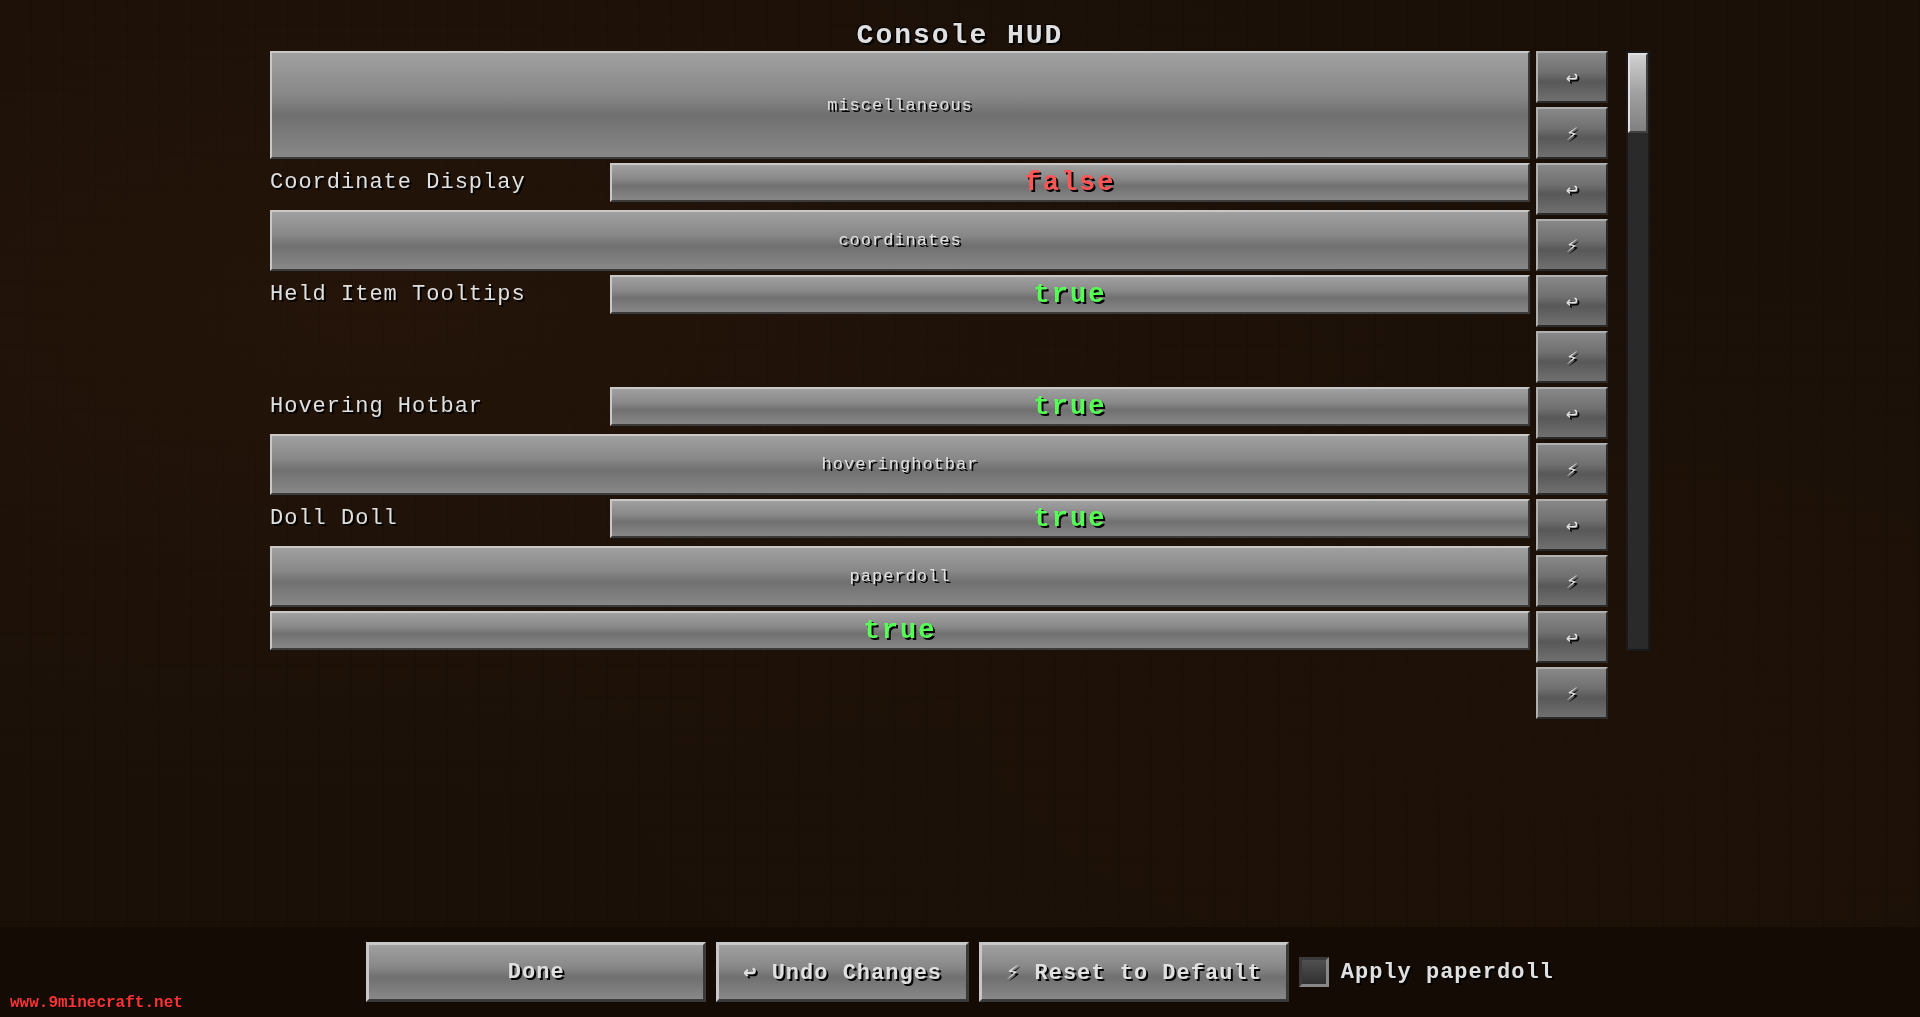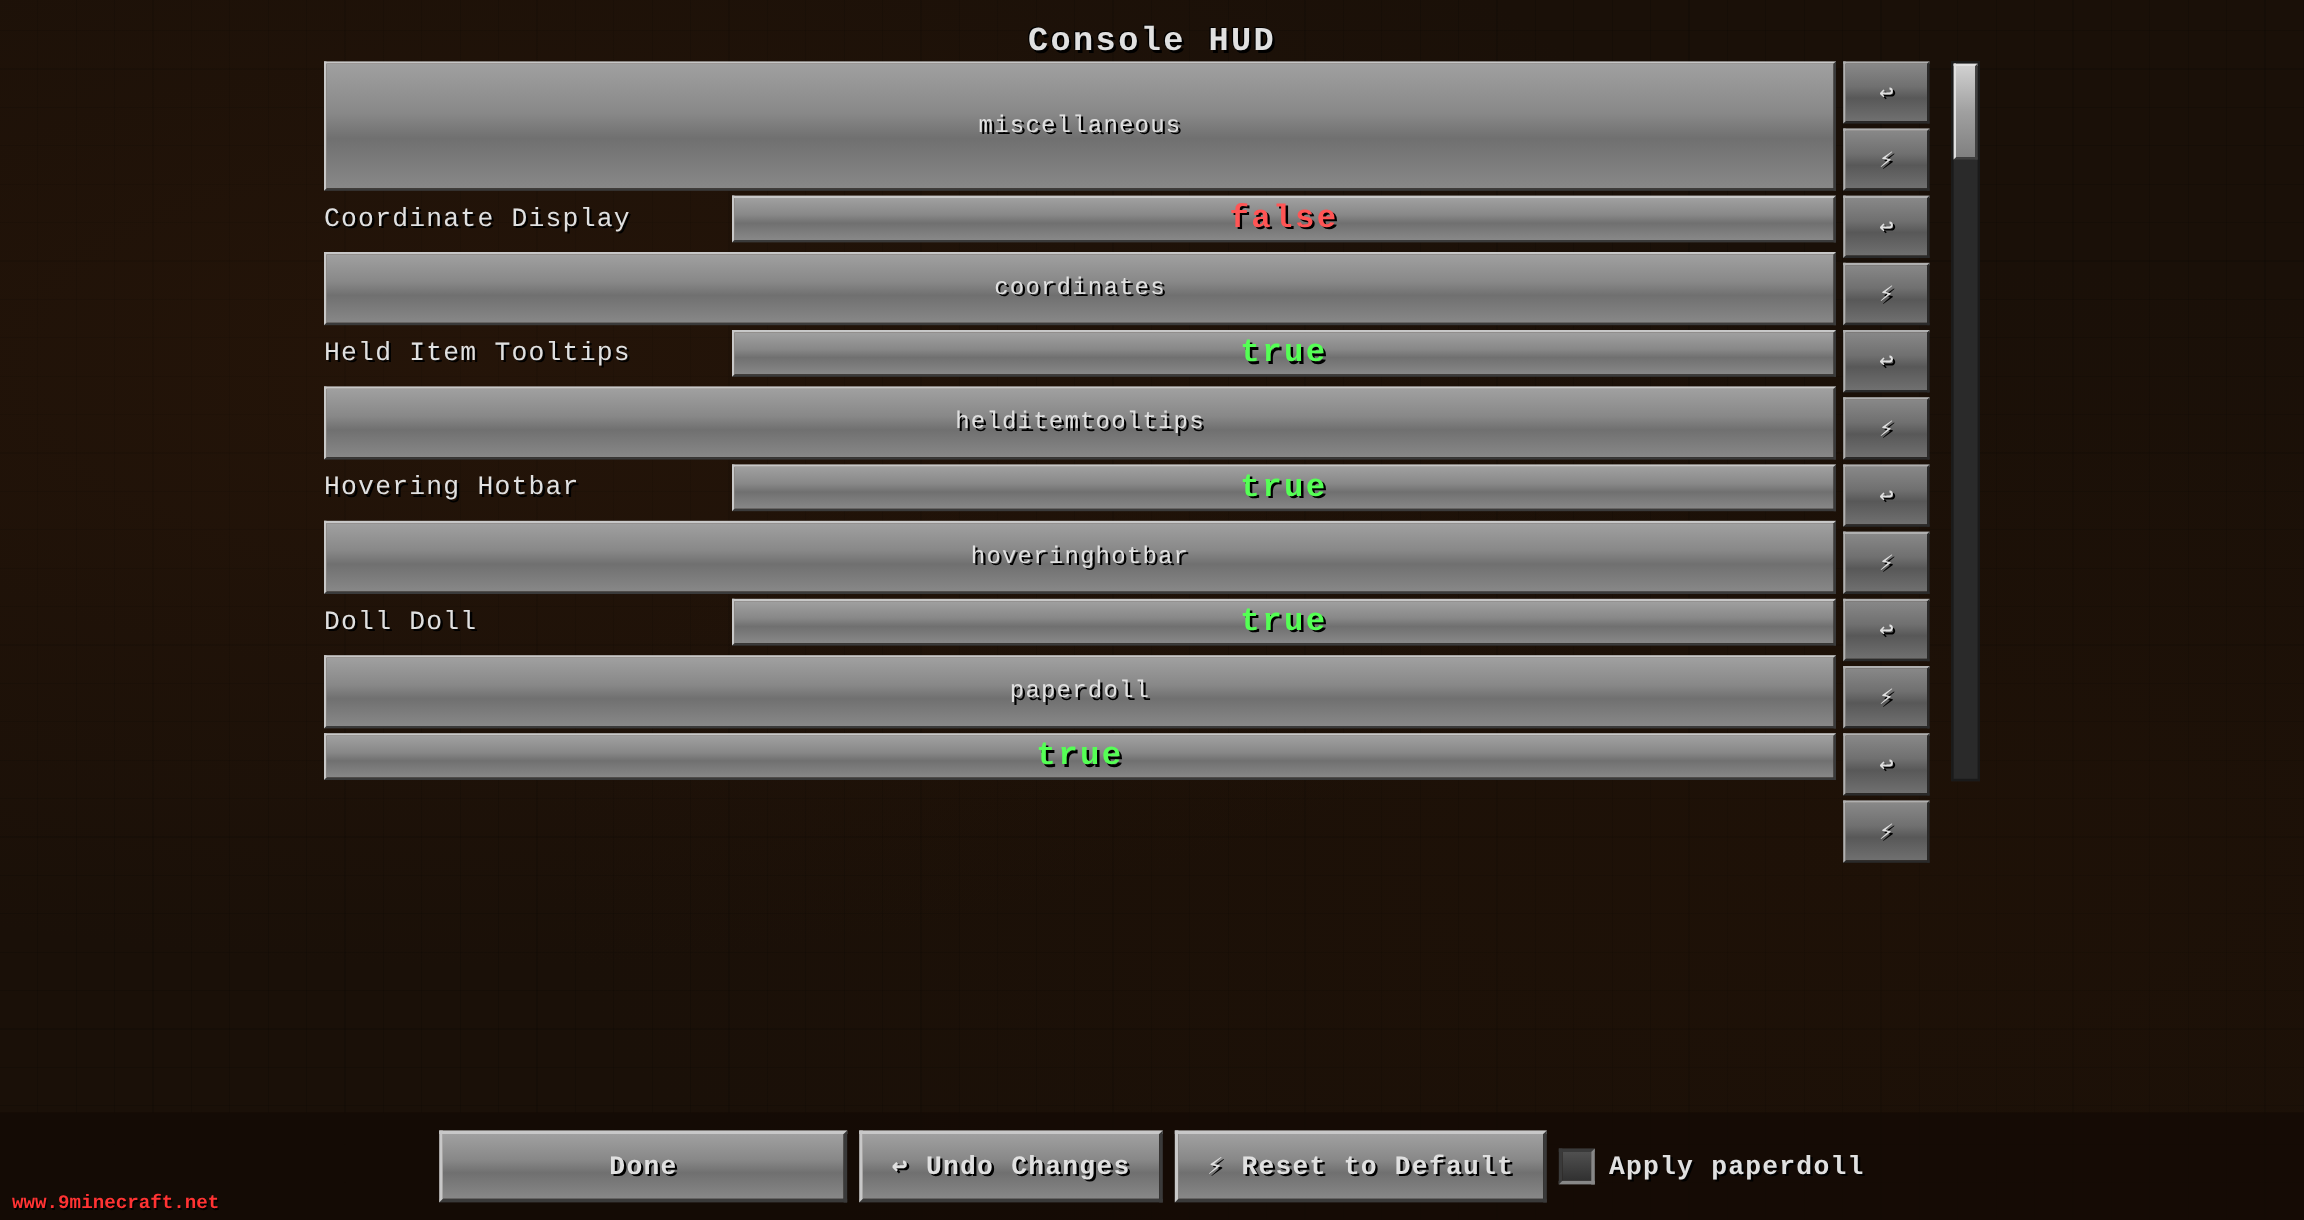--- a/index.html
+++ b/index.html
@@ -126,21 +126,21 @@
       flex: 1;
       height: 52px;
       background: linear-gradient(180deg, #a0a0a0 0%, #888888 40%, #707070 60%, #888888 100%);
       border: none;
       border-top: 2px solid #c8c8c8;
       border-left: 2px solid #c8c8c8;
       border-right: 2px solid #3a3a3a;
       border-bottom: 2px solid #3a3a3a;
       color: #e0e0e0;
       font-family: 'Courier New', monospace;
-      font-size: 20px;
+      font-size: 17px;
       letter-spacing: 1px;
       text-shadow: 2px 2px 0px #000;
       display: flex;
       align-items: center;
       justify-content: center;
       cursor: pointer;
     }
 
     .full-row {
       width: 100%;
@@ -317,21 +317,20 @@
             <button class="action-btn-sm">⚡</button>
           </div>
         </div>
 
         <div class="row-with-actions">
           <div class="row-content">
             <div class="setting-row">
               <span class="setting-label">Held Item Tooltips</span>
               <button class="setting-value-btn value-true">true</button>
             </div>
-            <button class="setting-key-btn full-row">helditemtooltips</button>
           </div>
           <div class="single-action-pair">
             <button class="action-btn-sm">↩</button>
             <button class="action-btn-sm">⚡</button>
           </div>
         </div>
 
         <div class="row-with-actions">
           <div class="row-content">
             <div class="setting-row">

